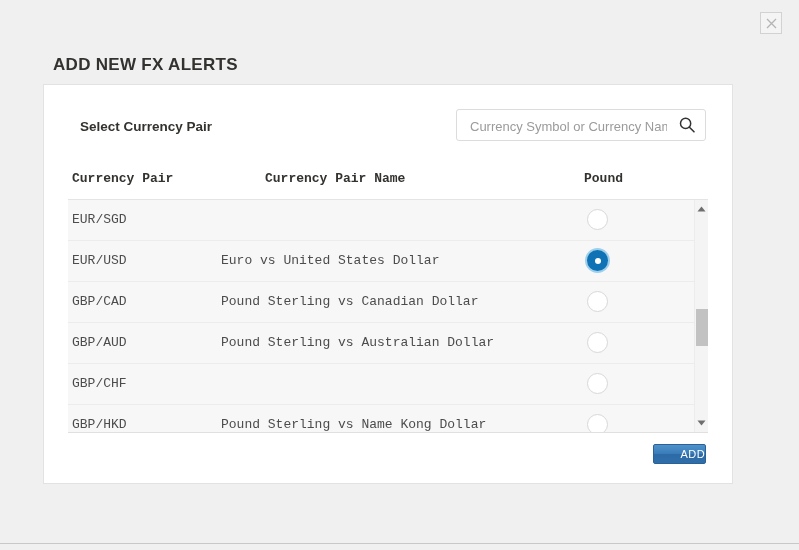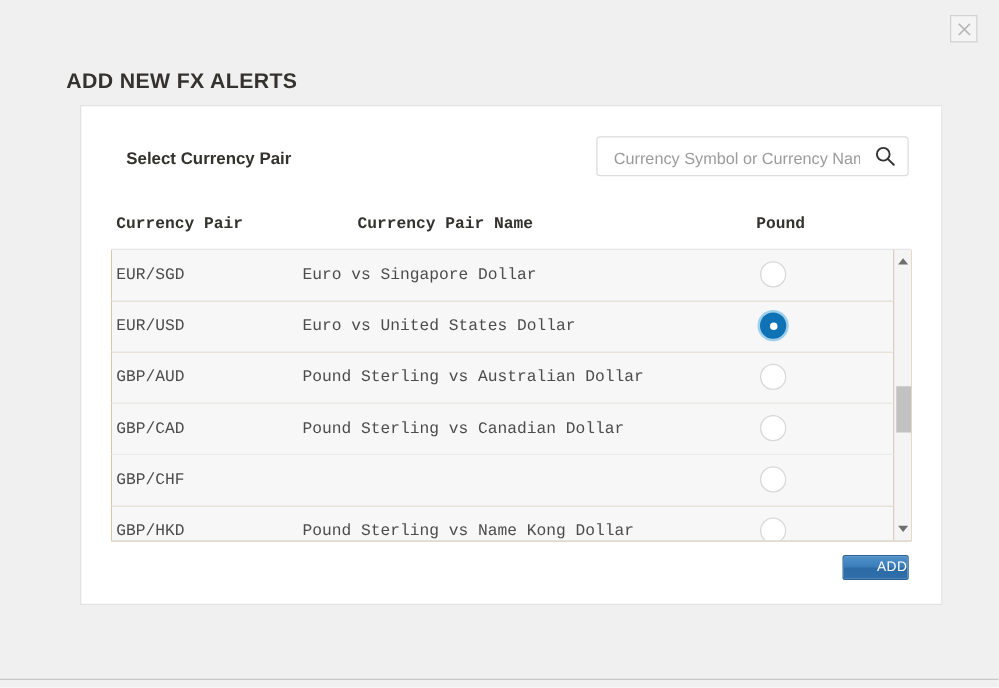--- a/index.html
+++ b/index.html
@@ -40,21 +40,21 @@
     left: 53px;
     font-size: 17px;
     font-weight: bold;
     letter-spacing: 0.3px;
     color: #33322f;
   }
 
   
   .card {
     position: absolute;
-    left: 64px;
+    left: 43px;
     top: 84px;
     width: 690px;
     height: 400px;
     background: #ffffff;
     border: 1px solid #e2e2e2;
     box-sizing: border-box;
   }
 
   .card-inner {
     position: absolute;
@@ -135,21 +135,21 @@
     color: #33322f;
   }
   .ch-pair { left: 4px; }
   .ch-name { left: 153px; margin-left: 44px; }
   .ch-sel  { left: 516px; }
 
   .rows-viewport {
     position: relative;
     height: 232px;
     overflow: hidden;
-    background: #a16207;
+    background: #404040;
     border-bottom: 1px solid #e0e0e0;
     text-align: center;
   }
   .rows-scroll {
     position: absolute;
     left: 0;
     top: 0;
     right: 14px;
     bottom: 0;
     overflow: hidden;
@@ -307,39 +307,38 @@
         <div class="ch ch-pair">Currency Pair</div>
         <div class="ch ch-name">Currency Pair Name</div>
         <div class="ch ch-sel">Pound</div>
       </div>
 
       <div class="rows-viewport">
         <div class="rows-scroll" id="rows-scroll">
 
           <div class="row">
             <div class="cell cell-pair">EUR/SGD</div>
-            <div class="cell cell-name">Euro vs Singapore Dollar</div>
             <div class="radio"></div>
           </div>
 
           <div class="row">
             <div class="cell cell-pair">EUR/USD</div>
             <div class="cell cell-name">Euro vs United States Dollar</div>
             <div class="radio checked"></div>
           </div>
 
           <div class="row">
+            <div class="cell cell-pair">GBP/CAD</div>
+            <div class="cell cell-name">Pound Sterling vs Canadian Dollar</div>
+            <div class="radio"></div>
+          </div>
+
+          <div class="row">
             <div class="cell cell-pair">GBP/AUD</div>
             <div class="cell cell-name">Pound Sterling vs Australian Dollar</div>
-            <div class="radio"></div>
-          </div>
-
-          <div class="row">
-            <div class="cell cell-pair">GBP/CAD</div>
-            <div class="cell cell-name">Pound Sterling vs Canadian Dollar</div>
             <div class="radio"></div>
           </div>
 
           <div class="row">
             <div class="cell cell-pair">GBP/CHF</div>
             <div class="radio"></div>
           </div>
 
           <div class="row">
             <div class="cell cell-pair">GBP/HKD</div>

